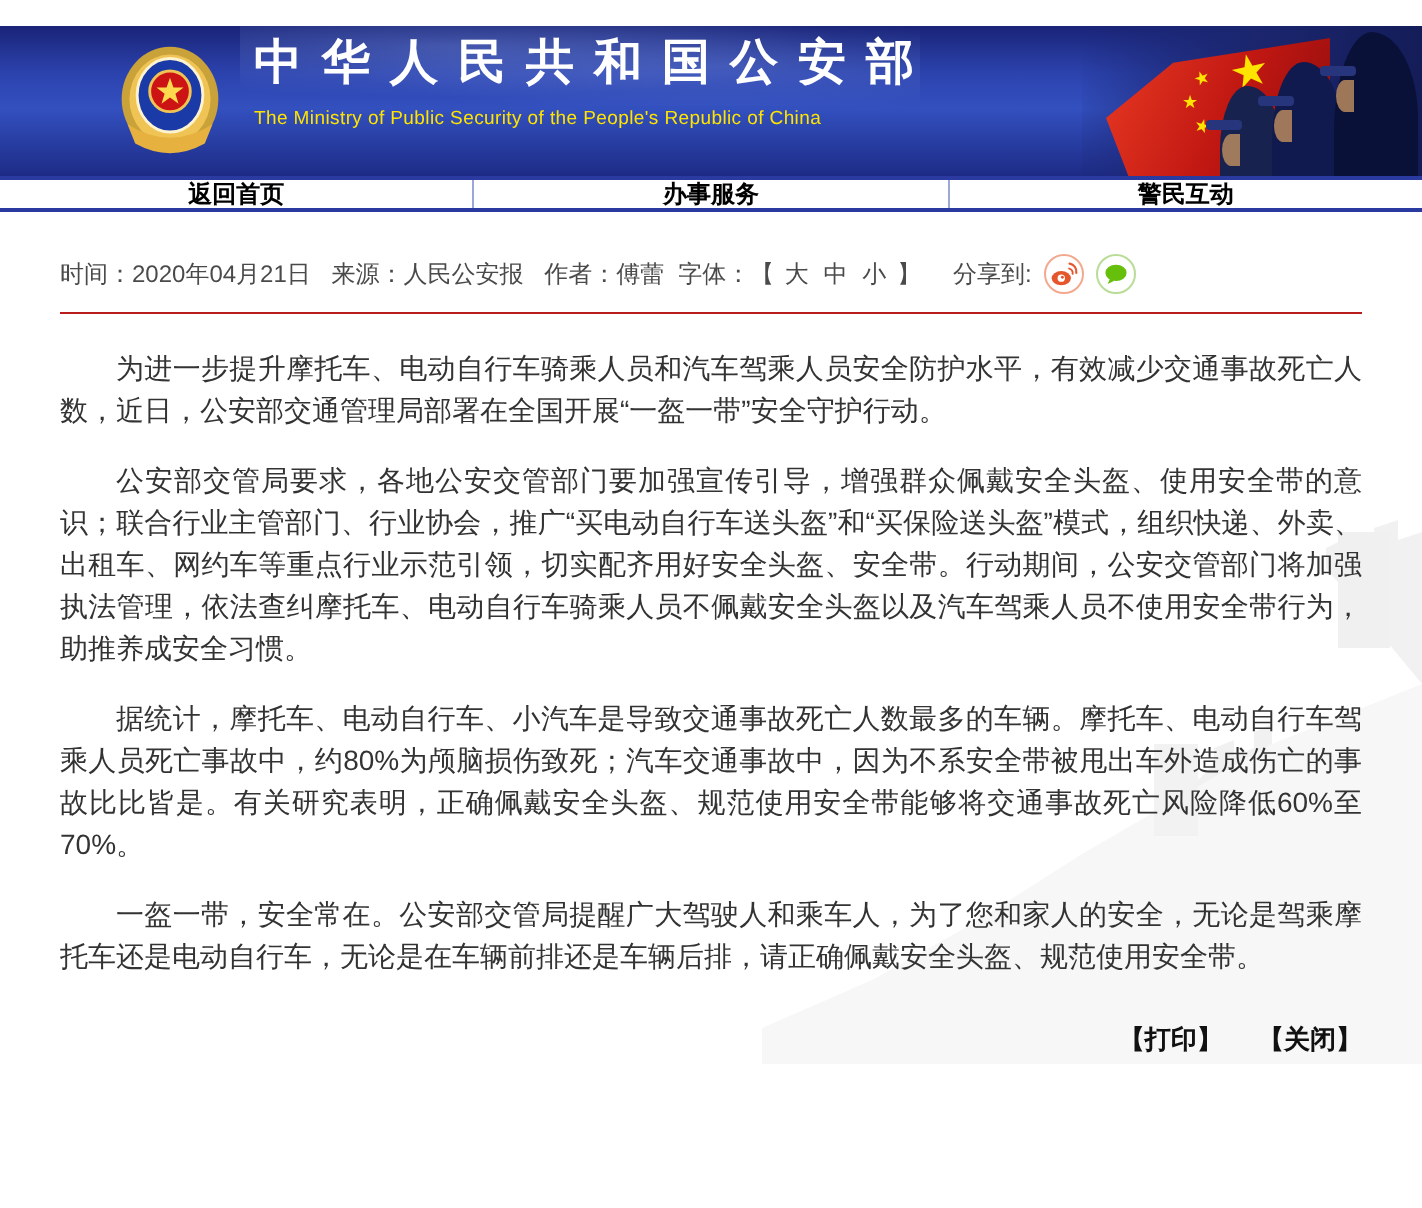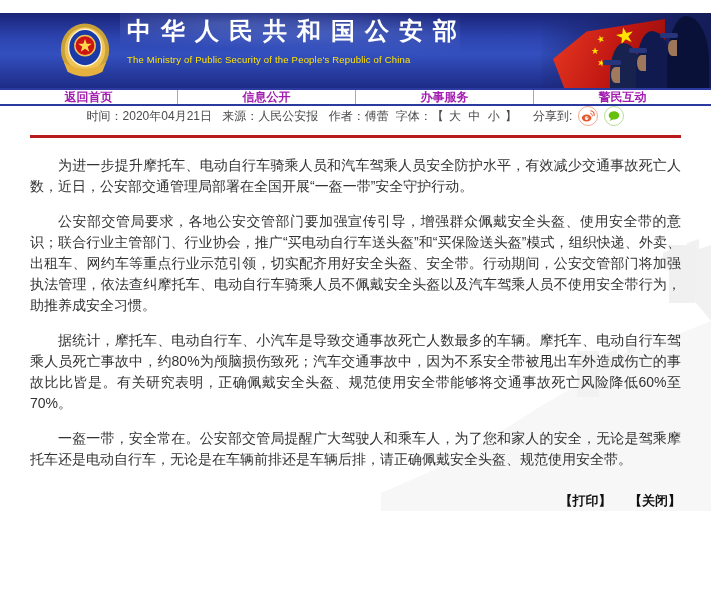--- a/index.html
+++ b/index.html
@@ -42,33 +42,33 @@
     background:#27357c; border-radius:2px; }
   .officer::after { content:""; position:absolute; left:1px; top:24px; width:9px; height:16px;
     background:#b98a5e; border-radius:50% 0 0 50%; opacity:.85; }
   .officer-1 { right:2px;  width:42px; height:72px; background:#0a1138; }
   .officer-2 { right:40px; width:35px; height:57px; background:#111a4e; }
   .officer-3 { right:71px; width:30px; height:45px; background:#18224f; }
 
   
   .nav { display:flex; height:18px; border-top:2px solid #2a3aa0; border-bottom:2px solid #2a3aa0; background:#fff; }
   .nav-item { flex:1; text-align:center; font-size:12px; line-height:14px; font-weight:bold;
-    color:#a21caf; border-right:1px solid #9aa7d8; cursor:pointer; }
+    color:#000000; border-right:1px solid #9aa7d8; cursor:pointer; }
   .nav-item:last-child { border-right:none; }
 
   
   .content { position:relative; padding:0 30px; }
   .watermark { position:absolute; right:0; top:95px; width:330px; height:310px;
     opacity:.55; pointer-events:none; }
 
   .article-title { text-align:center; color:#000080; font-weight:bold; font-size:15px;
     margin-top:27px; position:relative; z-index:1; }
 
-  .meta-row { display:flex; justify-content:center; align-items:center;
-    padding-bottom:9px; border-bottom:3px solid #b91c1c;
+  .meta-row { display:flex; justify-content:flex-start; align-items:center;
+    margin-top:21px; padding-bottom:9px; border-bottom:1px solid #b91c1c;
     font-size:12px; color:#4a4a4a; position:relative; z-index:1; }
   .meta-left span { margin-right:7px; }
   .meta-right { display:flex; align-items:center; }
   .font-widget { margin-right:16px; }
   .font-size-option { cursor:pointer; margin:0 2px; }
   .icon-circle { width:20px; height:20px; border-radius:50%; display:inline-flex;
     align-items:center; justify-content:center; margin-left:6px; cursor:pointer; background:#fff; }
   .weibo-circle { border:1px solid #f3a98e; }
   .wechat-circle { border:1px solid #b9dc96; }
 
@@ -106,21 +106,20 @@
       <span class="star star-s4">★</span>
     </div>
     <div class="officer officer-3"></div>
     <div class="officer officer-2"></div>
     <div class="officer officer-1"></div>
   </div>
 </div>
 
 <div class="nav">
   <div class="nav-item">返回首页</div>
-  <div class="nav-item">信息公开</div>
   <div class="nav-item">办事服务</div>
   <div class="nav-item">警民互动</div>
 </div>
 
 <div class="content">
 
   <svg class="watermark" viewBox="0 0 330 310" preserveAspectRatio="none">
     <path d="M330 30 L330 120 L300 132 L255 150 L210 176 L160 205 L105 240 L55 268 L0 292 L0 310 L330 310 Z" fill="#f1f1f1"></path>
     <path d="M330 30 L330 44 L318 48 L318 38 L306 42 L306 52 L294 56 L294 46 L282 52 L282 62 L330 120 Z" fill="#e7e7e7"></path>
     <rect x="288" y="44" width="26" height="58" fill="#e4e4e4"></rect>

